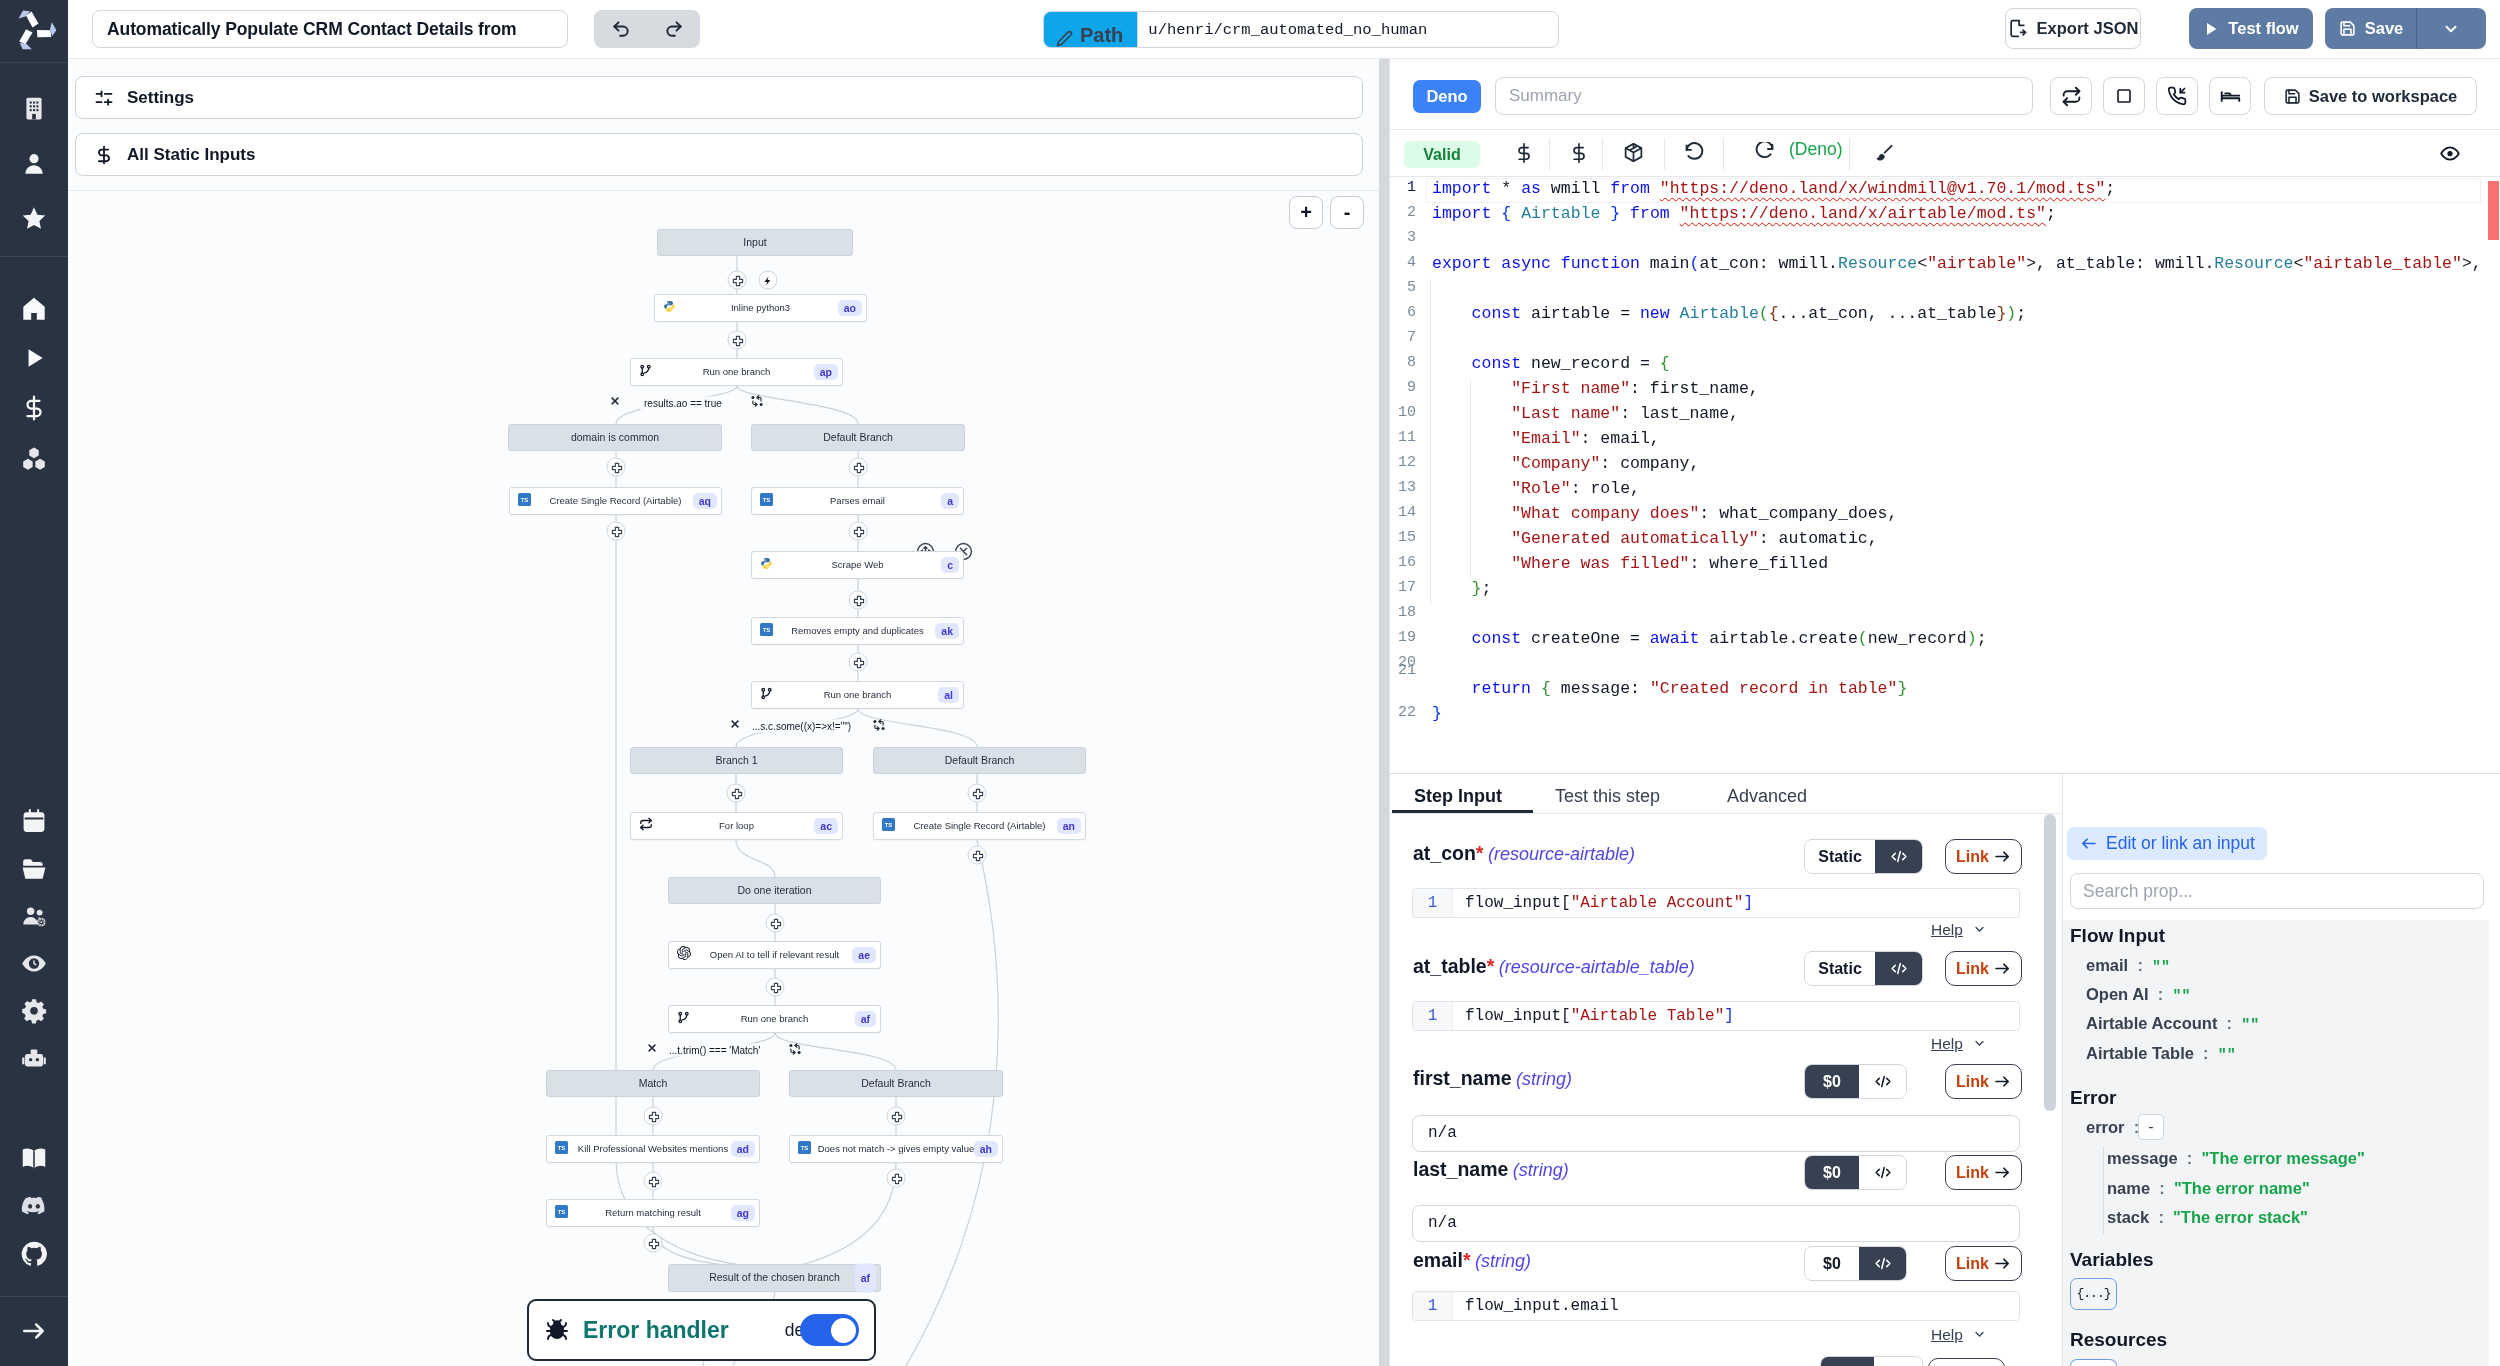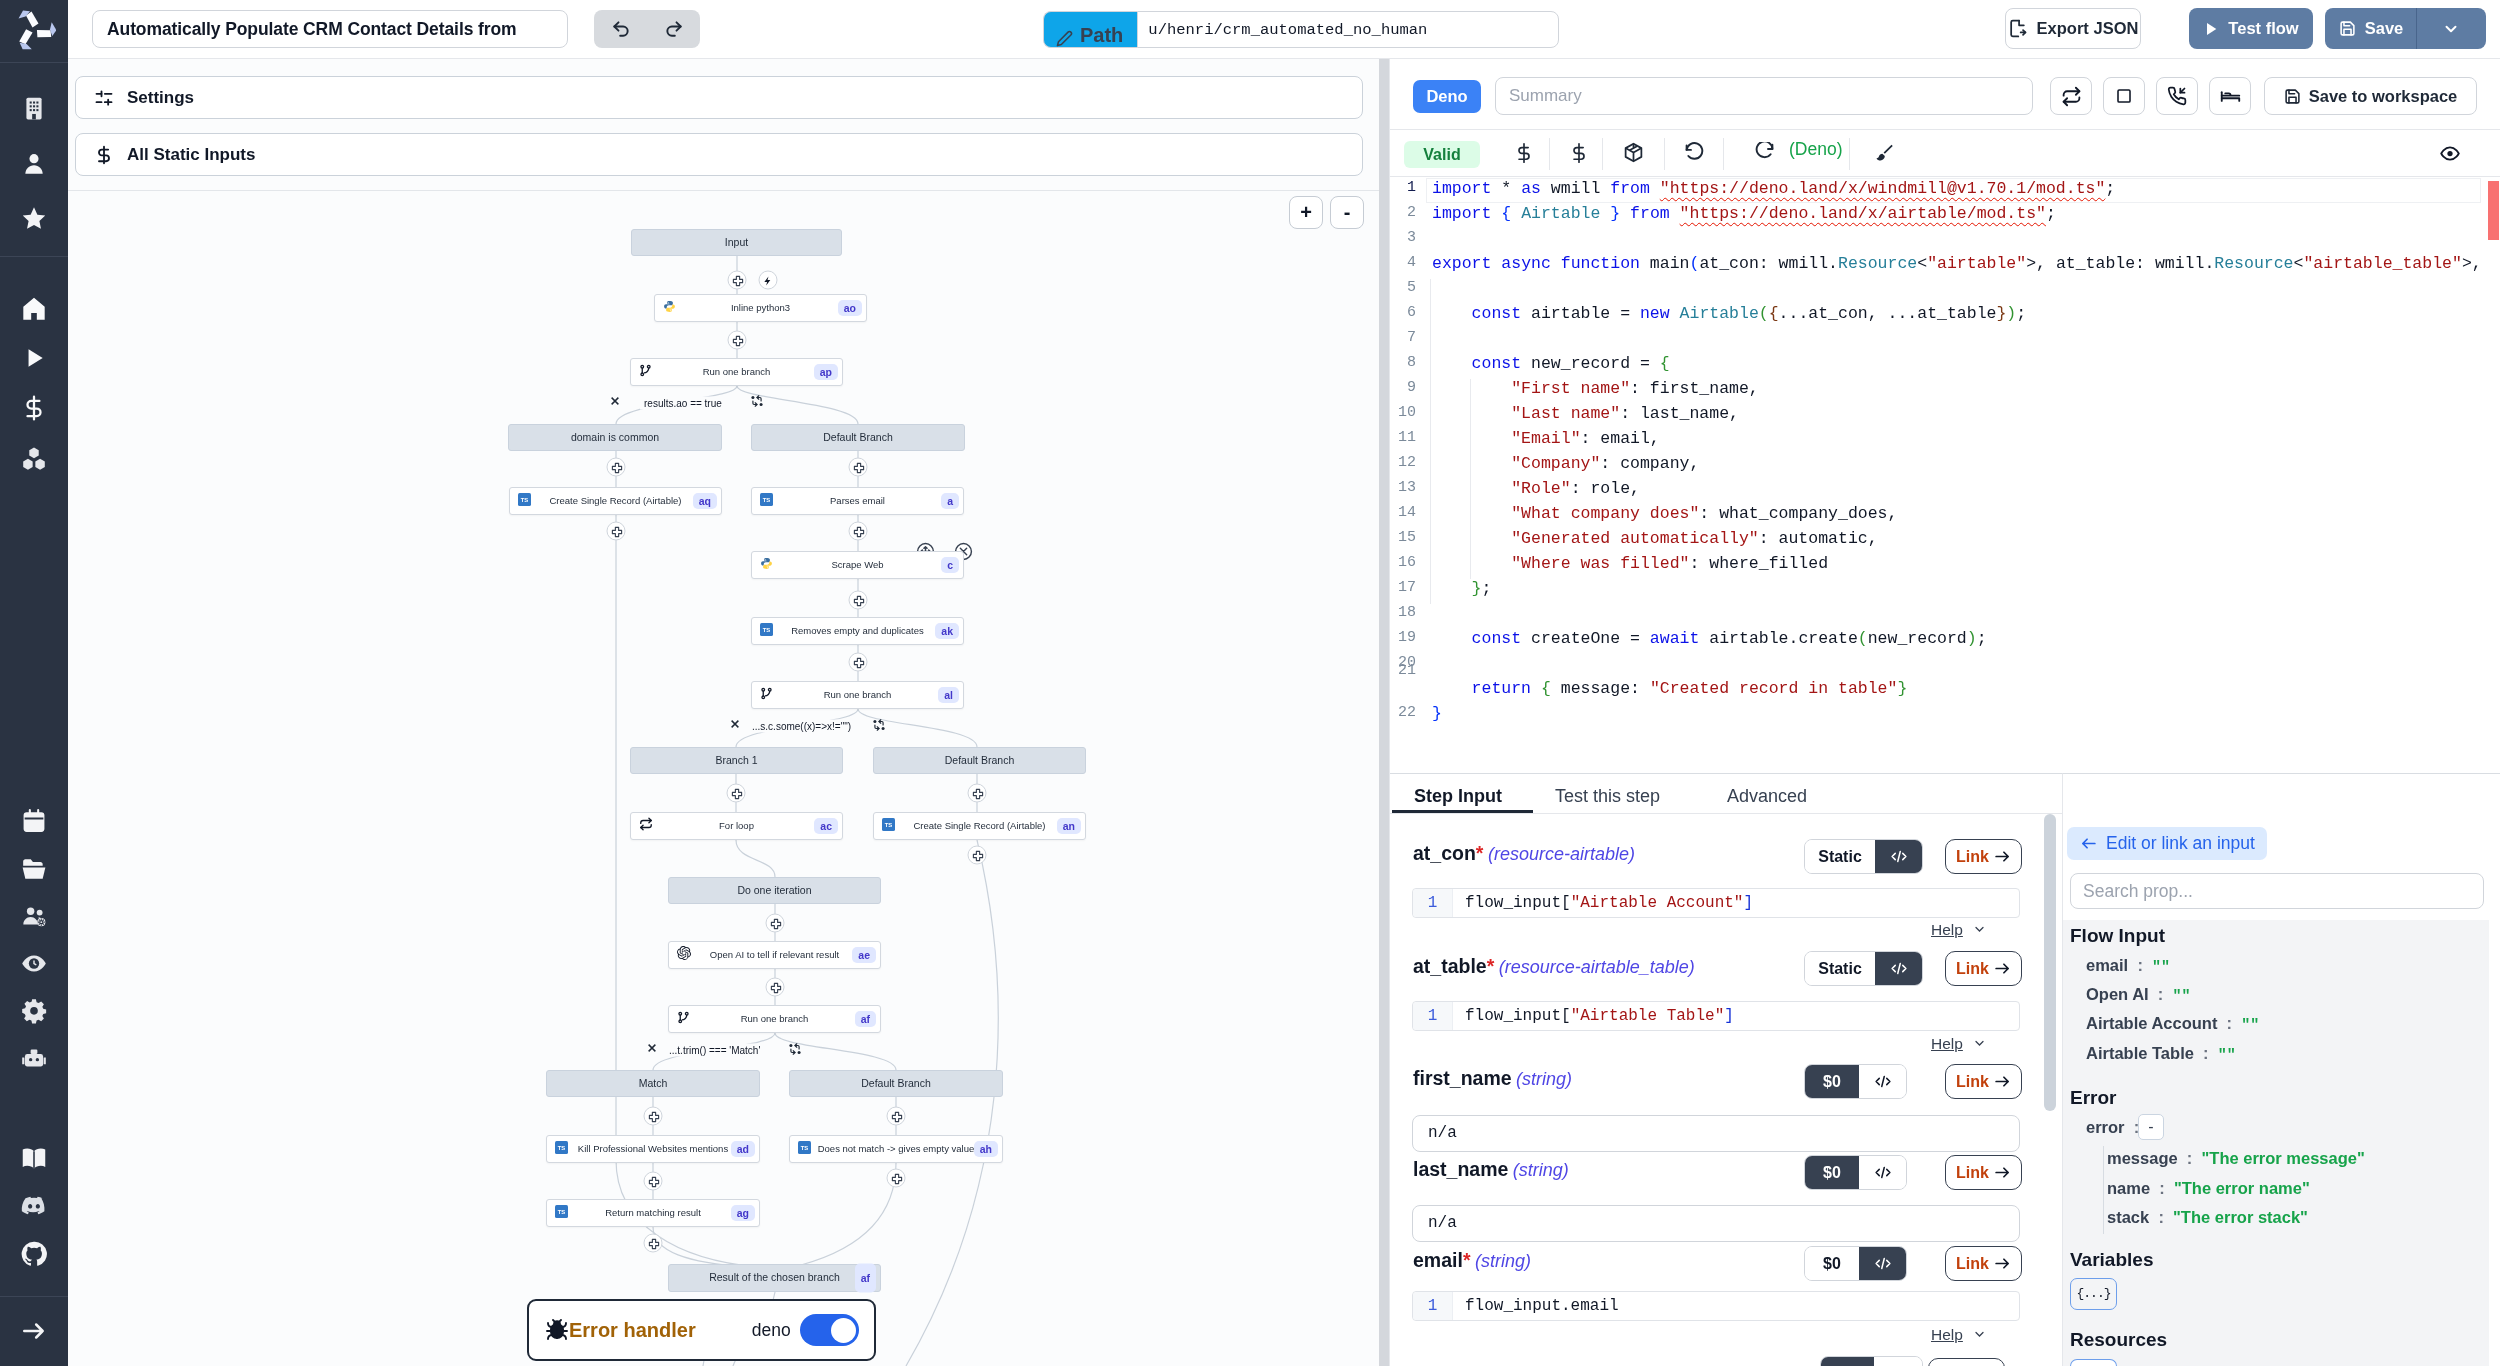--- a/index.html
+++ b/index.html
@@ -286,21 +286,21 @@
   <path d="M585 1047 C585 1072 620 1083 680 1087"></path>
   <path d="M828 917 V955"></path>
   <path d="M828 983 C828 1035 795 1068 733 1085"></path>
   <path d="M707 1112 C700 1150 670 1168 665 1186"></path>
   <path d="M648 1130 C642 1160 637 1172 635 1186"></path>
 </svg>
 
 <div class="zoombtn" style="left:1221px;top:16px;">+</div>
 <div class="zoombtn" style="left:1262px;top:16px;">-</div>
 
-<div class="bnode" style="left:563px;top:49px;width:211px;">Input</div>
+<div class="bnode" style="left:589px;top:49px;width:196px;">Input</div>
 <div class="pluscirc" style="left:669px;top:100px;"><svg width="13" height="13" viewBox="0 0 24 24" style="margin:3px;" fill="none" stroke="#374151" stroke-width="2.1" stroke-linejoin="round">
           <path d="M9 3.5h6V9h5.5v6H15v5.5H9V15H3.5V9H9Z"></path>
         </svg></div>
 <div class="pluscirc" style="left:700px;top:100px;"><svg width="11" height="11" viewBox="0 0 24 24" style="margin:4px 3px;" fill="#111827">
           <path d="M13 2L4 14h6l-2 8 9-12h-6z"></path>
         </svg></div>
 <div class="node" style="left:562px;top:114px;margin-left:24px;">
         <span class="nicon"><svg width="13" height="13" viewBox="0 0 24 24">
             <path fill="#3b6fa0" d="M11.9 2c-2.4 0-4.4.6-4.4 2.5V7h4.6v.9H5.5C3.5 7.9 2 9.6 2 11.9s1.5 4 3.5 4h1.4v-2.2c0-2 1.8-3.8 3.8-3.8h4.5c1.6 0 3-1.3 3-3V4.5C18.2 2.6 14.3 2 11.9 2zM9.6 4.1a1 1 0 1 1 0 2 1 1 0 0 1 0-2z"></path>
             <path fill="#ffd345" d="M12.1 22c2.4 0 4.4-.6 4.4-2.5V17h-4.6v-.9h6.6c2 0 3.5-1.7 3.5-4s-1.5-4-3.5-4h-1.4v2.2c0 2-1.8 3.8-3.8 3.8H8.8c-1.6 0-3 1.3-3 3v2.4c0 1.9 3.9 2.5 6.3 2.5zm2.3-2.1a1 1 0 1 1 0-2 1 1 0 0 1 0 2z"></path>
@@ -538,21 +538,21 @@
       </div>
 
 <div class="abs" style="left:459px;top:1119px;width:349px;height:62px;background:#fff;border:2.5px solid #1f2937;border-radius:9px;display:flex;align-items:center;">
   <svg style="margin-left:16px;" width="24" height="24" viewBox="0 0 24 24" fill="none" stroke="#111827" stroke-width="1.9" stroke-linecap="round">
           <path d="M8 2l1.9 1.9M16 2l-1.9 1.9"></path>
           <path d="M9 7.1v-1a3 3 0 1 1 6 0v1" fill="#111827"></path>
           <path d="M6 14v-3a4 4 0 0 1 4-4h4a4 4 0 0 1 4 4v3c0 3.3-2.7 6-6 6s-6-2.7-6-6Z" fill="#111827"></path>
           <path d="M12 20v-9"></path>
           <path d="M6.5 9C4.6 8.8 3 7.1 3 5M6 13H2M3 21c0-2.1 1.7-3.8 3.8-4M21 5c0 2.1-1.6 3.8-3.5 4M22 13h-4M17.2 17c2.1.2 3.8 1.9 3.8 4"></path>
         </svg>
-  <span style="font-weight:bold;font-size:20px;color:#a16207;">Error handler</span>
+  <span style="margin-left:14px;font-weight:bold;font-size:23px;color:#0f766e;">Error handler</span>
   <span style="margin-left:56px;font-size:17.5px;color:#111827;">deno</span>
   <div style="position:absolute;right:15px;width:59px;height:32px;background:#2563eb;border-radius:16px;">
           <div style="position:absolute;right:3.5px;top:3.5px;width:25px;height:25px;background:#fff;border-radius:50%;"></div>
         </div>
 </div>
 </div>
 <div id="divider"></div>
 
 <div id="rightcol">
   <div id="rtool1">

